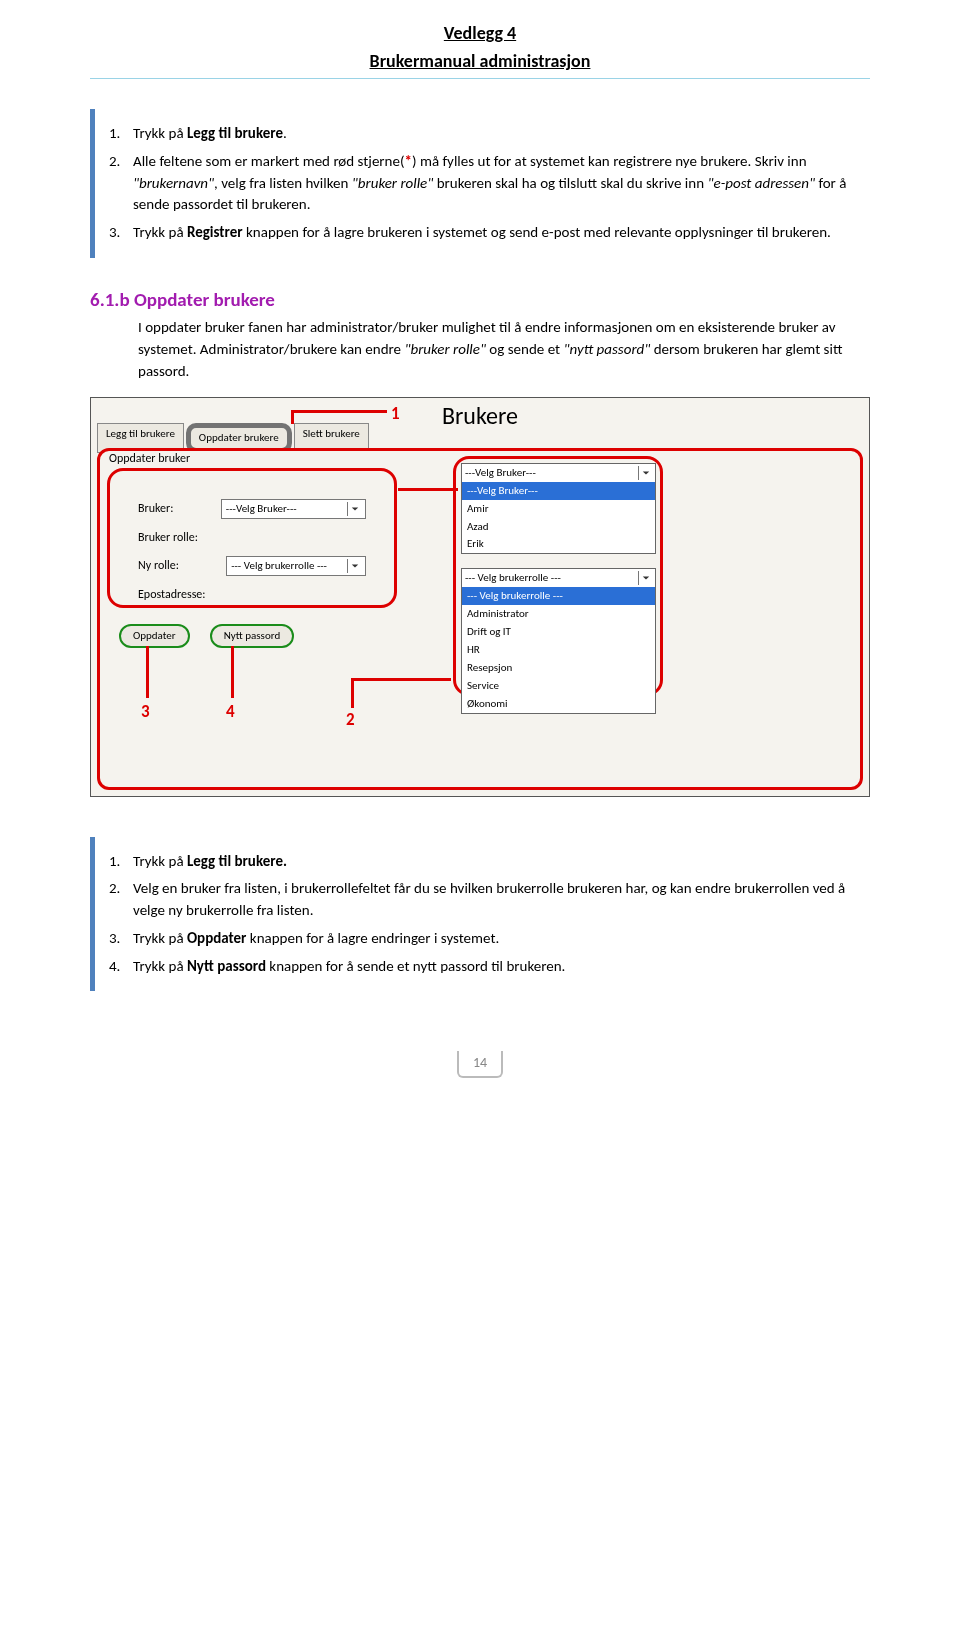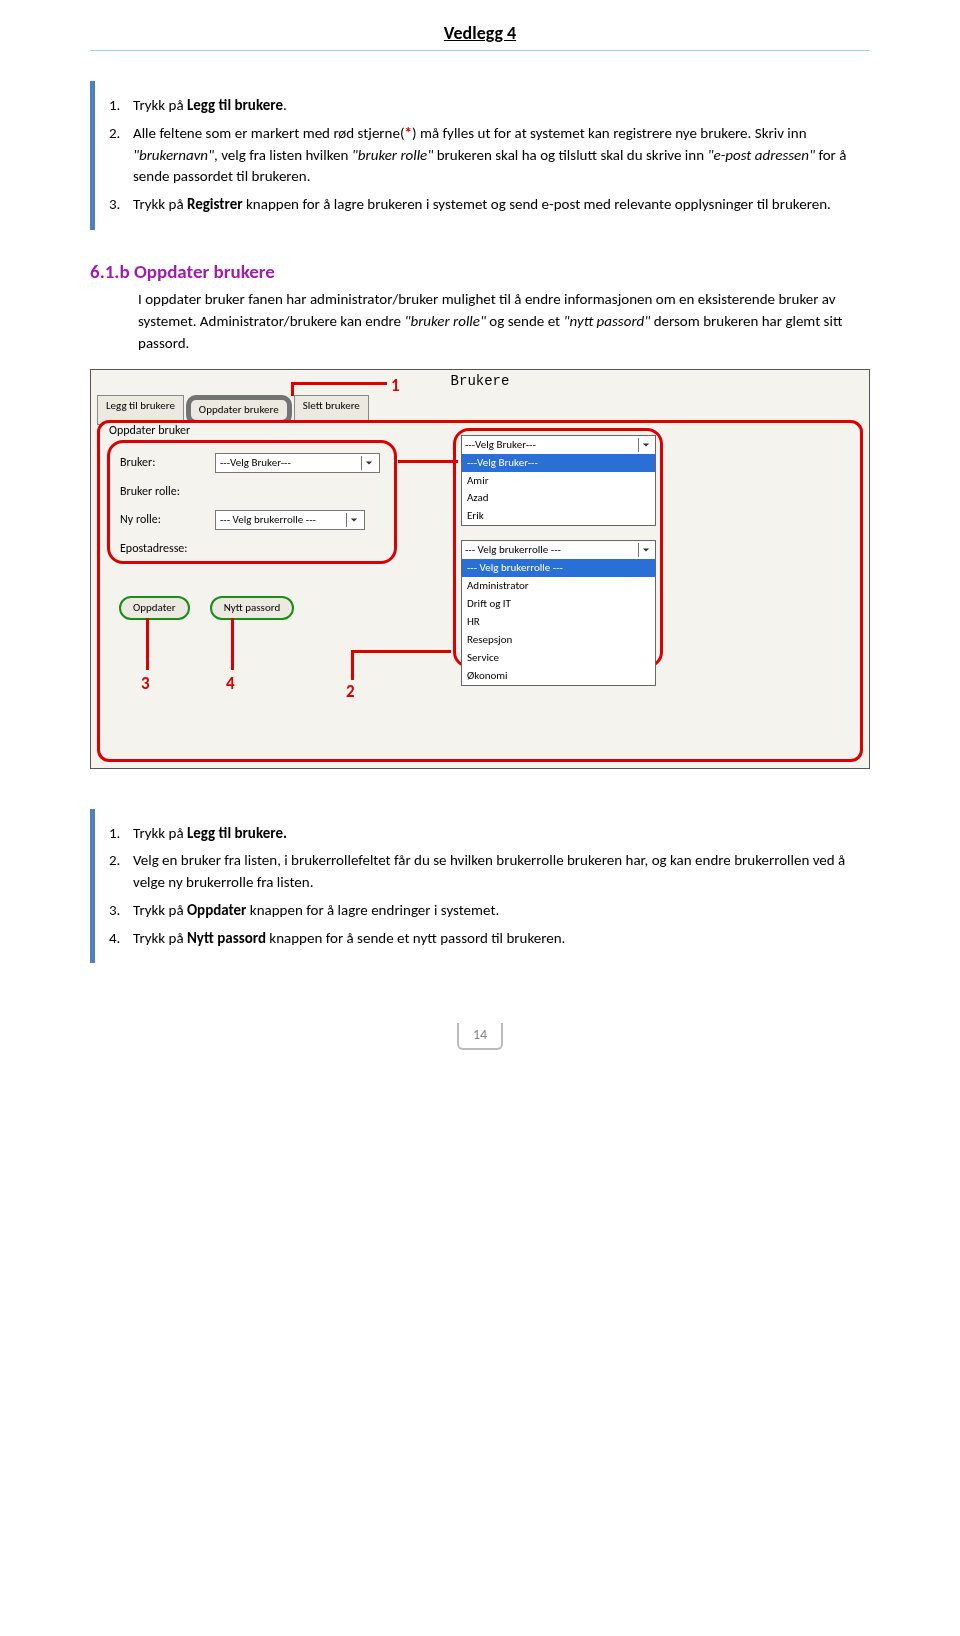--- a/index.html
+++ b/index.html
@@ -47,23 +47,22 @@
     width: 100%;
     height: 400px;
     margin: 8px 0 40px 0;
     font-size: 12px;
   }
   .ui-title {
     position: absolute;
     top: 1px;
     left: 50%;
     transform: translateX(-50%);
-    font-size: 14px;
+    font-size: 24px;
     color: #000;
-    font-family: Liberation Mono, monospace;
   }
   .callout-num {
     position: absolute;
     color: #d00;
     font-weight: bold;
     font-size: 17px;
   }
   .tabs { position: absolute; top: 25px; left: 6px; display: flex; gap: 2px; }
   .tab {
     border: 1px solid #888;
@@ -94,24 +93,24 @@
     border-radius: 12px;
     background: #f5f3ee;
   }
   .fieldset-title { position: absolute; top: 52px; left: 18px; font-size: 12px; }
 
   .form-block {
     position: absolute;
     top: 70px;
     left: 16px;
     width: 290px;
-    height: 124px;
+    height: 140px;
     border: 3px solid #d00;
     border-radius: 16px;
-    padding: 10px;
+    padding: 28px;
   }
   .form-row { display: flex; align-items: center; margin-bottom: 10px; }
   .form-row .lbl { width: 95px; font-size: 12px; }
   .select-box {
     border: 1px solid #777;
     background: #fff;
     height: 20px;
     display: flex;
     align-items: center;
     justify-content: space-between;
@@ -178,20 +177,21 @@
     border-bottom: 2px solid #bbb;
     border-radius: 0 0 6px 6px;
     padding: 2px 14px;
   }
 </style>
 </head>
 <body>
 
 <div class="doc-header">
   <div class="doc-title">Vedlegg 4</div>
+  <div class="doc-subtitle">Brukermanual administrasjon</div>
 </div>
 <hr class="header-rule">
 
 <div class="callout-box">
   <ol class="numlist">
     <li>
       <span class="num">1.</span>
       <span class="li-body">
         <span>Trykk på </span><span class="bold">Legg til brukere</span><span>.</span>
       </span>

